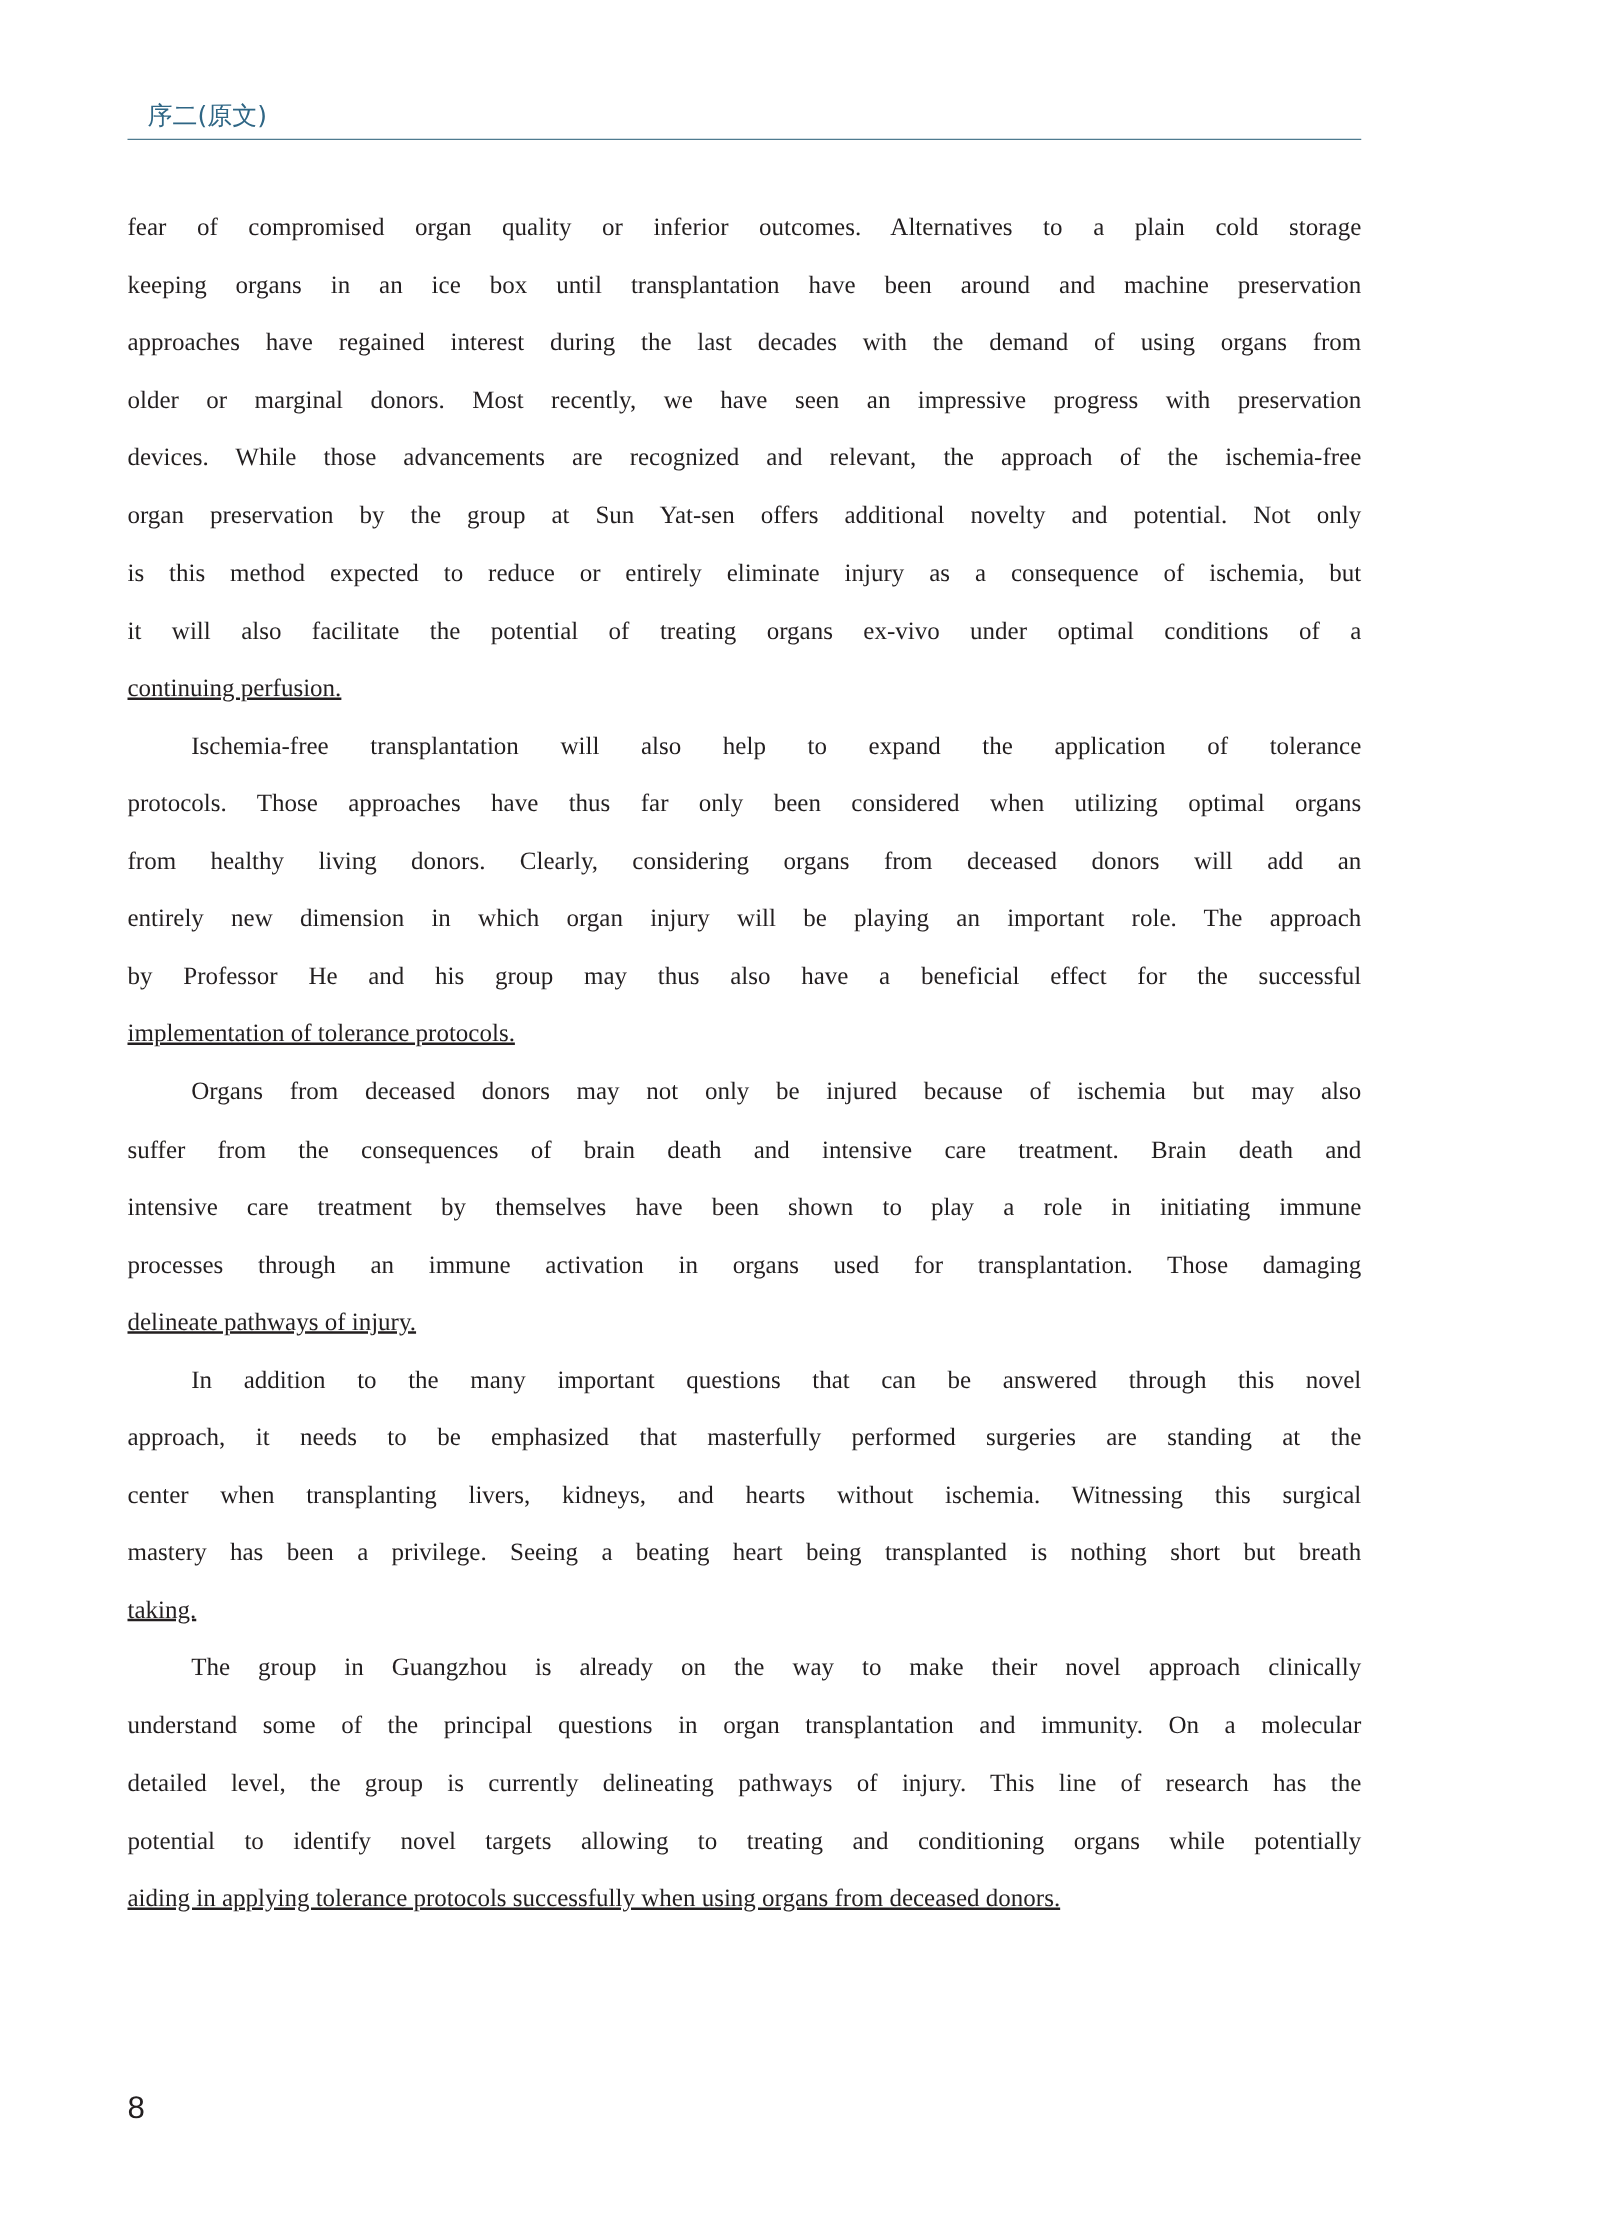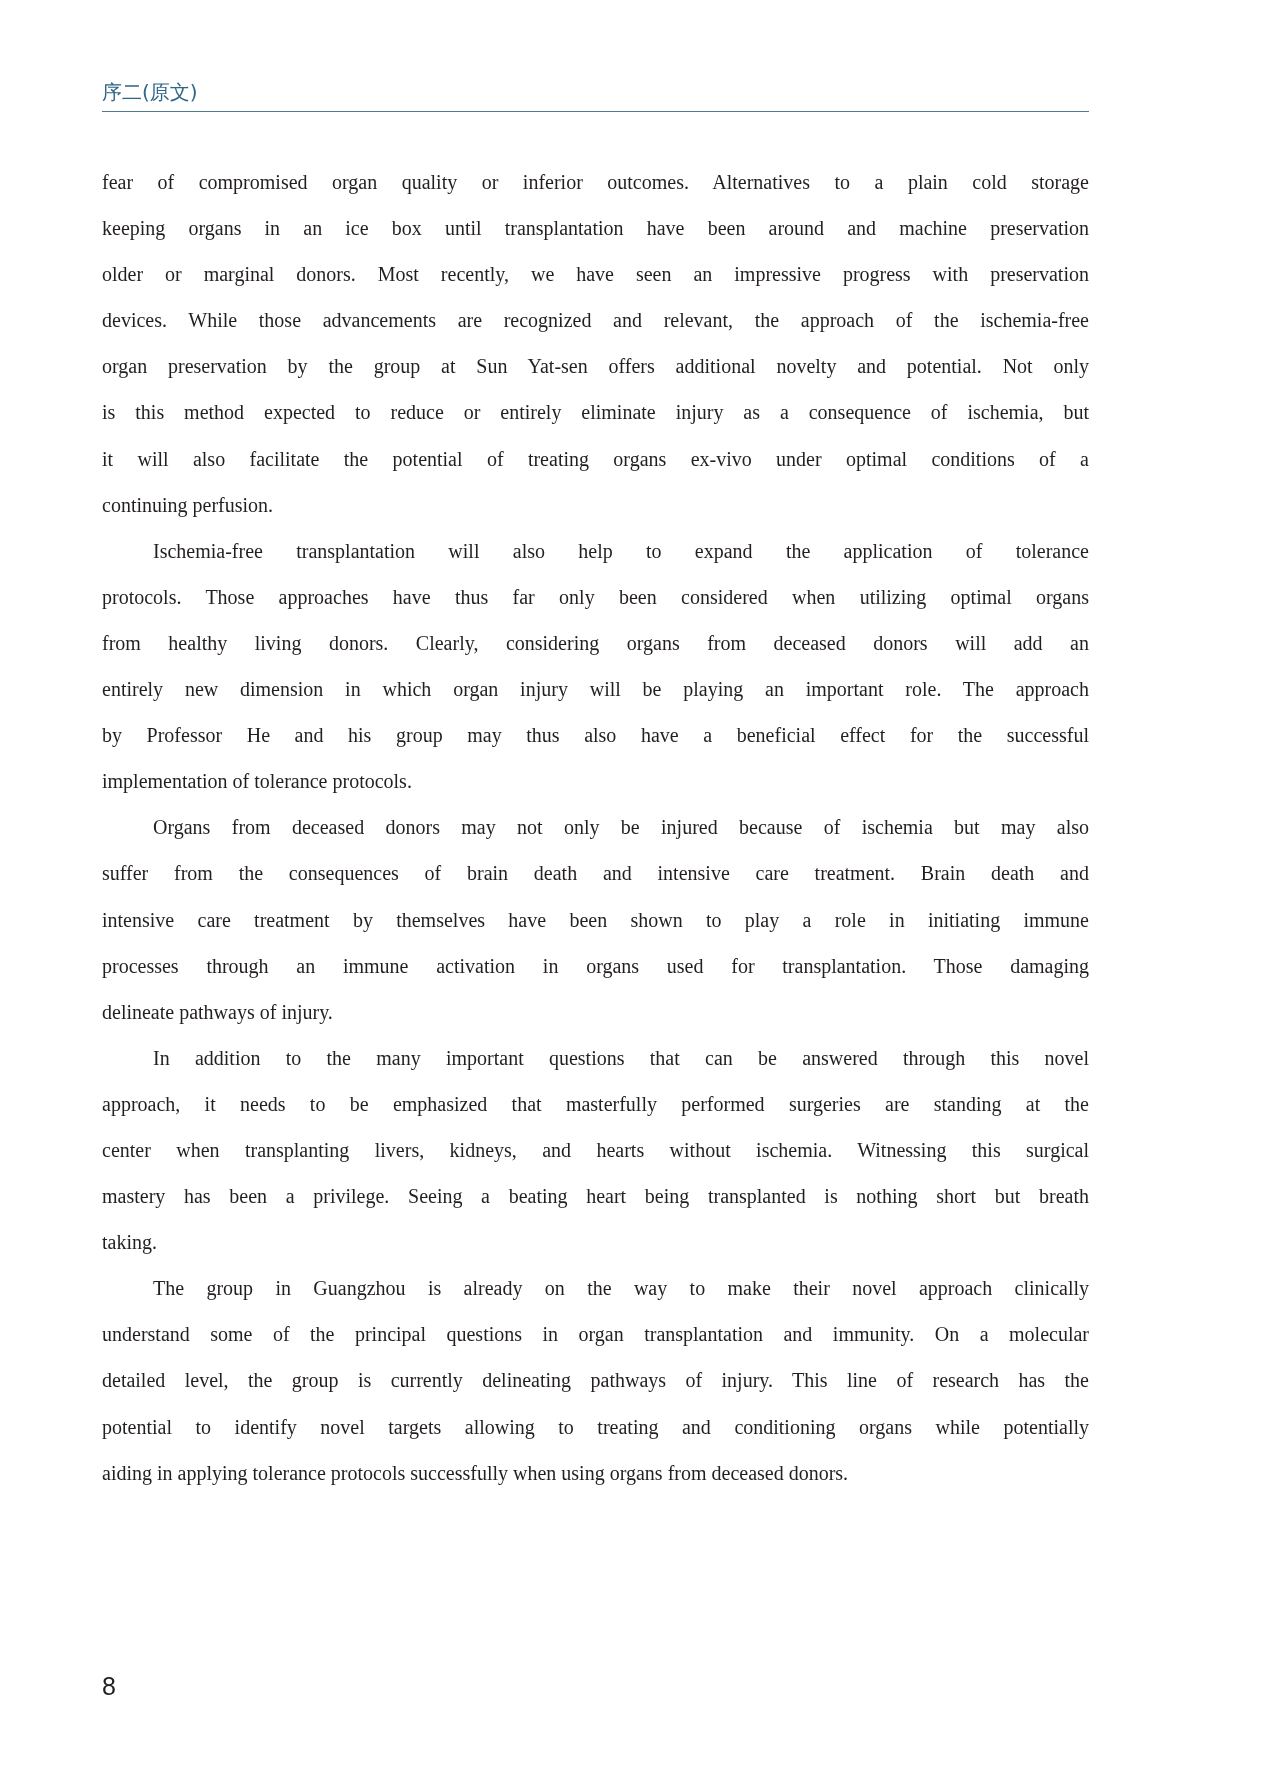--- a/index.html
+++ b/index.html
@@ -22,21 +22,21 @@
   }
   .running-header {
     position: absolute;
     left: 102px;
     top: 78px;
     width: 987px;
     height: 34px;
   }
   .running-header-title {
     position: absolute;
-    left: 0;
+    left: 16px;
     top: 0;
     font-family: "DejaVu Sans", sans-serif;
     font-size: 20px;
     line-height: 28px;
     color: #2f6685;
     letter-spacing: 0px;
   }
   .running-header-rule {
     position: absolute;
     left: 102px;
@@ -59,20 +59,21 @@
     height: 46.1px;
     line-height: 40px;
     text-align: justify;
     text-align-last: justify;
     white-space: normal;
     word-spacing: 0;
   }
   .line.last {
     text-align: left;
     text-align-last: left;
+    text-decoration: underline;
   }
   .line.indent {
     padding-left: 51px;
   }
   .page-number {
     position: absolute;
     left: 102px;
     top: 1672px;
     font-family: "Liberation Sans", sans-serif;
     font-size: 25px;
@@ -88,20 +89,21 @@
   <div class="running-header">
     <span class="running-header-title">序二(原文)</span>
   </div>
   <div class="running-header-rule"></div>
 
   <div class="body-text">
 
     <div class="paragraph">
       <span class="line">fear of compromised organ quality or inferior outcomes. Alternatives to a plain cold storage</span>
       <span class="line">keeping organs in an ice box until transplantation have been around and machine preservation</span>
+      <span class="line">approaches have regained interest during the last decades with the demand of using organs from</span>
       <span class="line">older or marginal donors. Most recently, we have seen an impressive progress with preservation</span>
       <span class="line">devices. While those advancements are recognized and relevant, the approach of the ischemia-free</span>
       <span class="line">organ preservation by the group at Sun Yat-sen offers additional novelty and potential. Not only</span>
       <span class="line">is this method expected to reduce or entirely eliminate injury as a consequence of ischemia, but</span>
       <span class="line">it will also facilitate the potential of treating organs ex-vivo under optimal conditions of a</span>
       <span class="line last">continuing perfusion.</span>
     </div>
 
     <div class="paragraph">
       <span class="line indent">Ischemia-free transplantation will also help to expand the application of tolerance</span>

